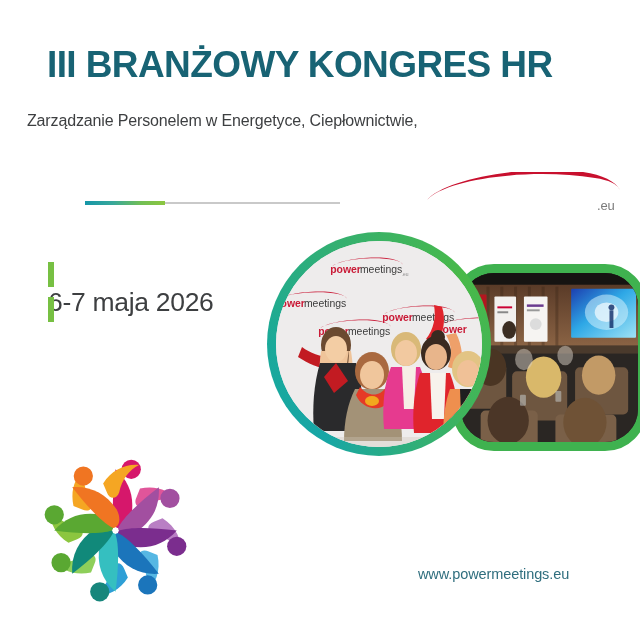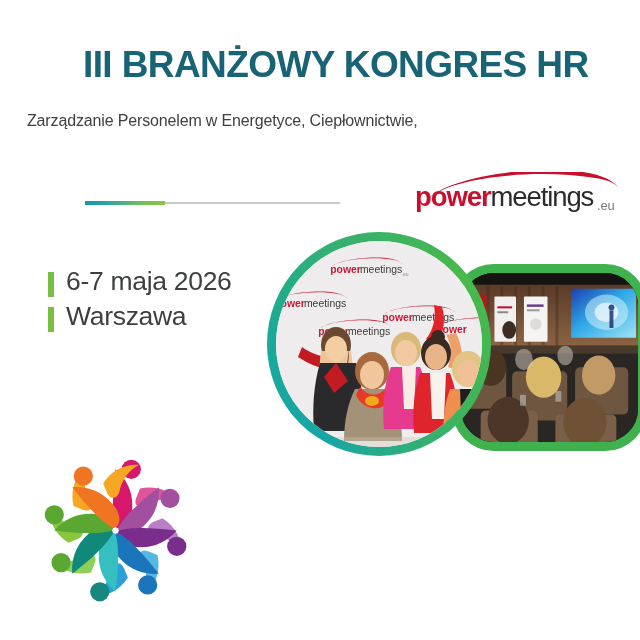--- a/index.html
+++ b/index.html
@@ -21,21 +21,20 @@
   
   .title {
     position: absolute;
     left: 47px;
     top: 44px;
     font-size: 37px;
     font-weight: 700;
     letter-spacing: -0.6px;
     color: #186374;
     white-space: nowrap;
-    margin-left: 36px;
   }
   .subtitle {
     position: absolute;
     left: 27px;
     top: 107px;
     width: 560px;
     font-size: 16px;
     font-weight: 400;
     line-height: 28px;
     color: #3d3f41;
@@ -100,22 +99,23 @@
   }
 
   
   .meta {
     position: absolute;
     left: 48px;
     top: 262px;
   }
   .meta-row {
     display: flex;
-    align-items: flex-end;
+    align-items: flex-start;
     height: 35px;
+    flex-direction: column;
   }
   .meta-bar {
     width: 6px;
     height: 25px;
     background: #77c043;
     margin-right: 12px;
     flex: 0 0 auto;
   }
   .meta-text {
     font-size: 26.5px;
@@ -191,32 +191,30 @@
   <div class="divider">
     <div class="divider-accent"></div>
   </div>
 
   <div class="brand">
     <div class="brand-swoosh">
       <svg width="215" height="30" viewBox="0 0 215 30" xmlns="http://www.w3.org/2000/svg">
         <path d="M14 28 C 34 6, 120 -4, 182 6 C 196 8, 204 12, 207 18 C 202 9, 190 3, 170 0 C 108 -8, 30 8, 14 28 Z" fill="#c8102e"></path>
       </svg>
     </div>
-    <div class="brand-text"><span class="brand-power">power</span><span class="brand-meetings">meetings</span></div>
     <div class="brand-eu">.eu</div>
   </div>
 
   <div class="meta">
     <div class="meta-row">
       <div class="meta-bar"></div>
       <div class="meta-text">6-7 maja 2026</div>
     </div>
     <div class="meta-row">
       <div class="meta-bar"></div>
-      <div class="meta-text">Warszawa</div>
     </div>
   </div>
 
   <div class="photo-rect">
     <svg width="100%" height="100%" viewBox="0 0 180 172" preserveAspectRatio="xMidYMid slice" xmlns="http://www.w3.org/2000/svg">
       <defs>
         <linearGradient id="screenG" x1="0" y1="0" x2="1" y2="1">
           <stop offset="0%" stop-color="#1c3fb0"></stop>
             <stop offset="45%" stop-color="#2ea8e6"></stop>
           <stop offset="100%" stop-color="#9fe3f5"></stop>
@@ -394,14 +392,15 @@
         </g>
         <g transform="rotate(315 100 100)">
           <path d="M100 30 C 116 44, 122 62, 118 84 C 114 96, 106 100, 100 96 C 96 84, 96 60, 100 30 Z" fill="#f07522"></path>
           <path d="M128 52 C 146 48, 162 54, 172 66 C 160 62, 146 64, 134 72 C 126 76, 120 70, 124 62 Z" fill="#f5a623"></path>
           <circle cx="118" cy="30" r="11" fill="#f07522"></circle>
         </g>
       </g>
     </svg>
   </div>
 
+  <div class="footer-url">www.powermeetings.eu</div>
 
 </div>
 
 </body></html>

